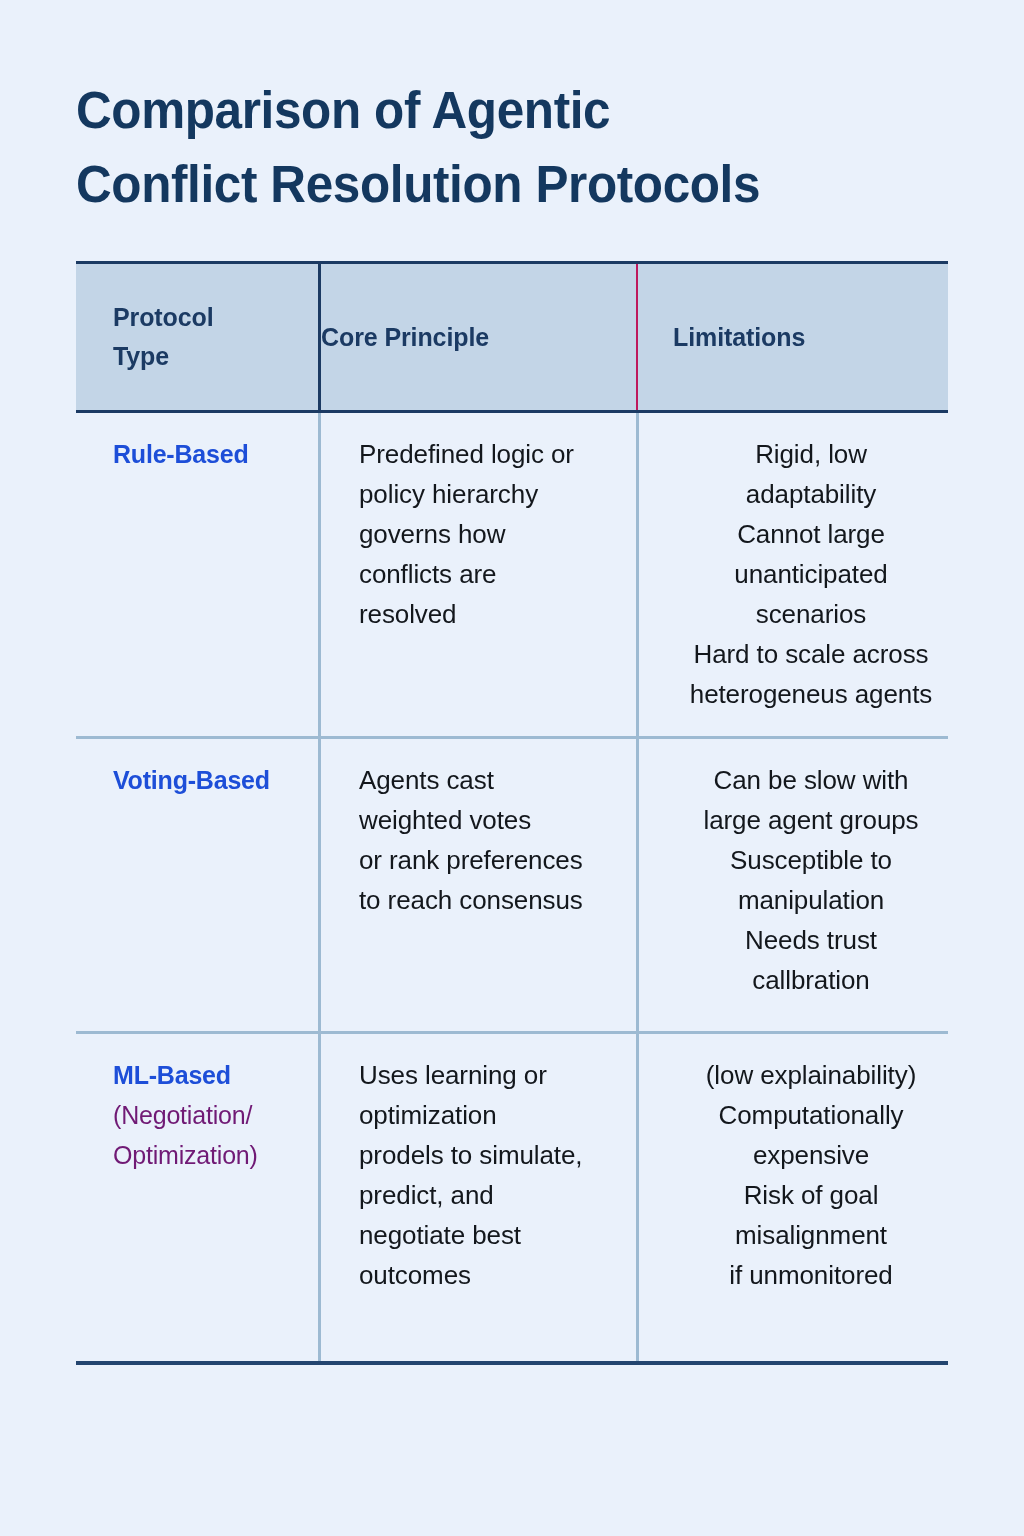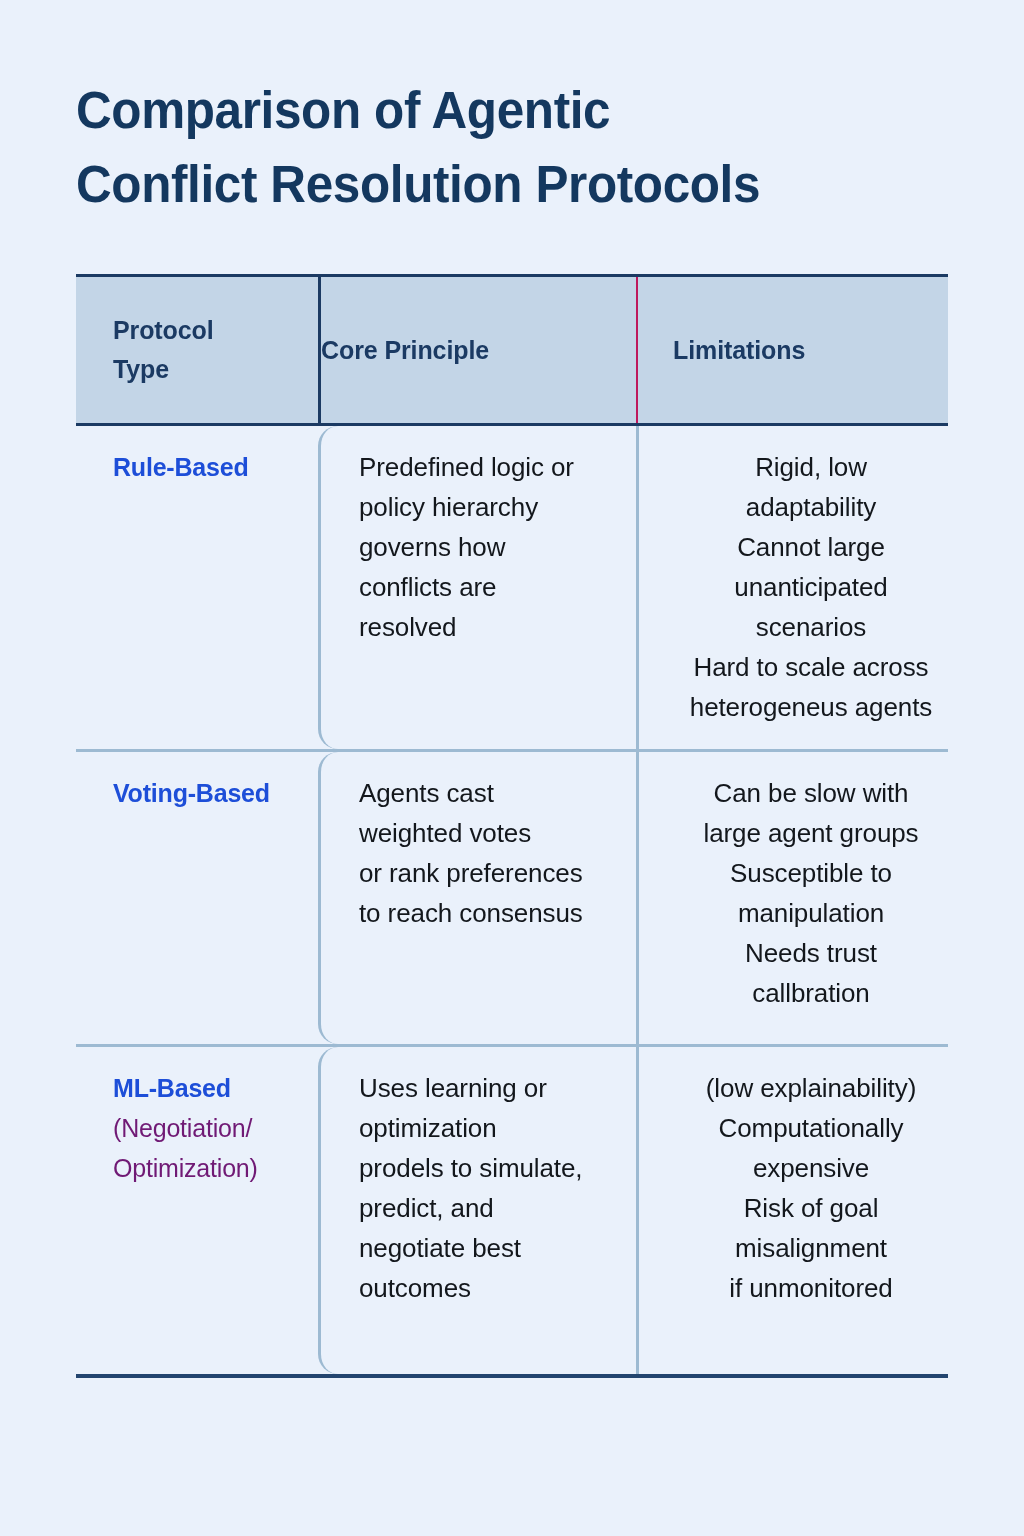--- a/index.html
+++ b/index.html
@@ -29,21 +29,21 @@
     letter-spacing: -0.4px;
     white-space: pre-line;
     transform: scaleX(0.97);
     transform-origin: left top;
   }
 
   
   .table-wrap {
     position: absolute;
     left: 76px;
-    top: 274px;
+    top: 261px;
     width: 872px;
   }
 
   .rule-top {
     height: 3px;
     background: #1b3a63;
     width: 872px;
   }
   .rule-bottom {
     height: 4px;
@@ -92,21 +92,20 @@
   .body-cell.c1 {
     width: 242px;
     padding-left: 37px;
     padding-right: 4px;
   }
   .body-cell.c2 {
     width: 318px;
     padding-left: 38px;
     padding-right: 6px;
     border-left: 3px solid #9dbad2;
-    border-radius: 20px;
   }
   .body-cell.c3 {
     width: 312px;
     padding-left: 35px;
     padding-right: 0;
     border-left: 3px solid #9dbad2;
   }
 
   .proto-name {
     font-size: 25px;

